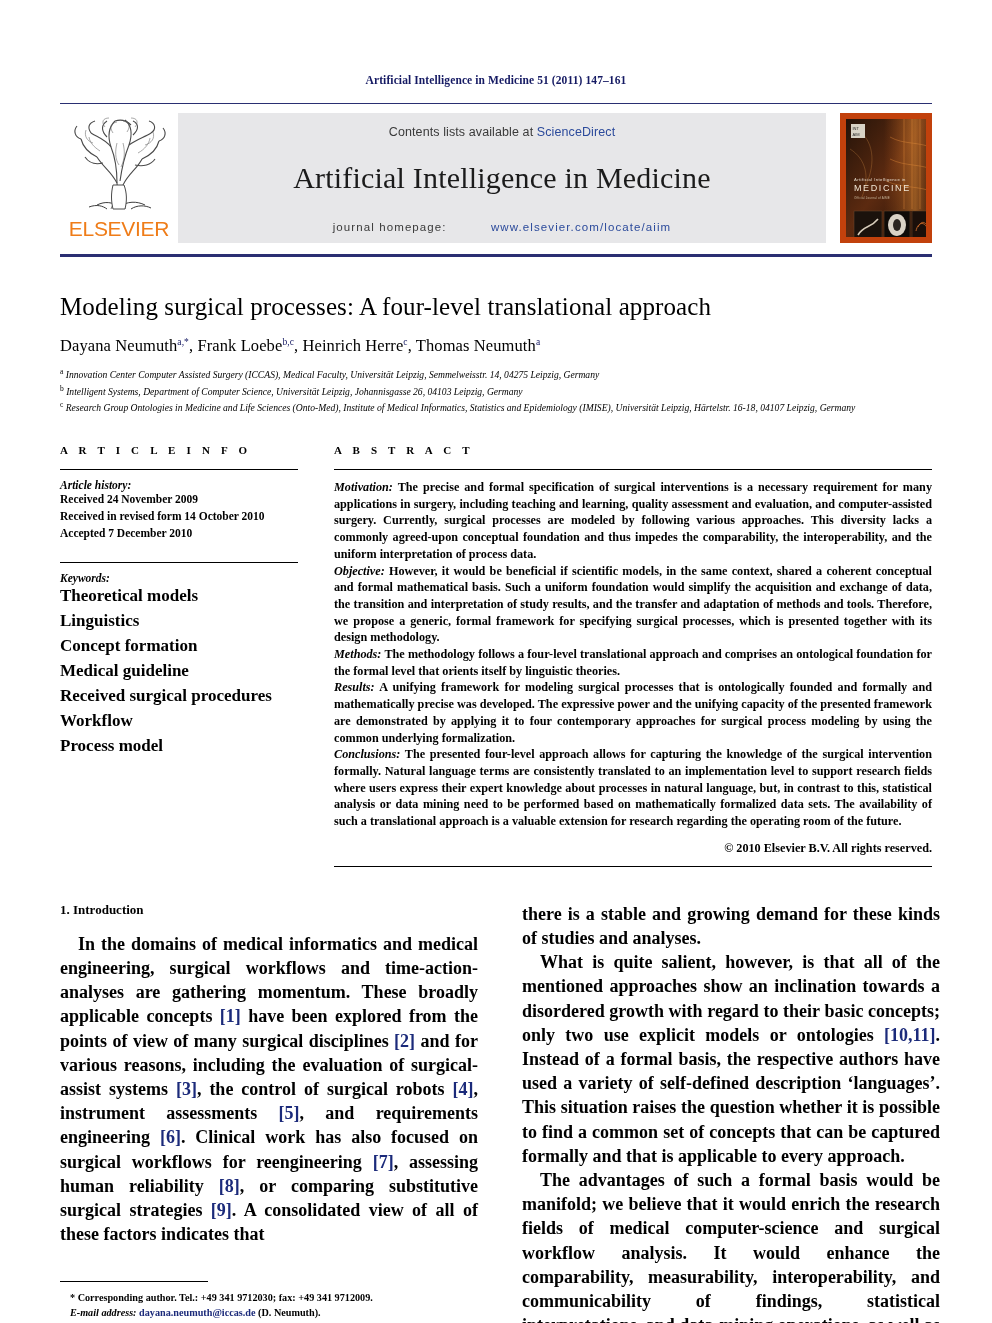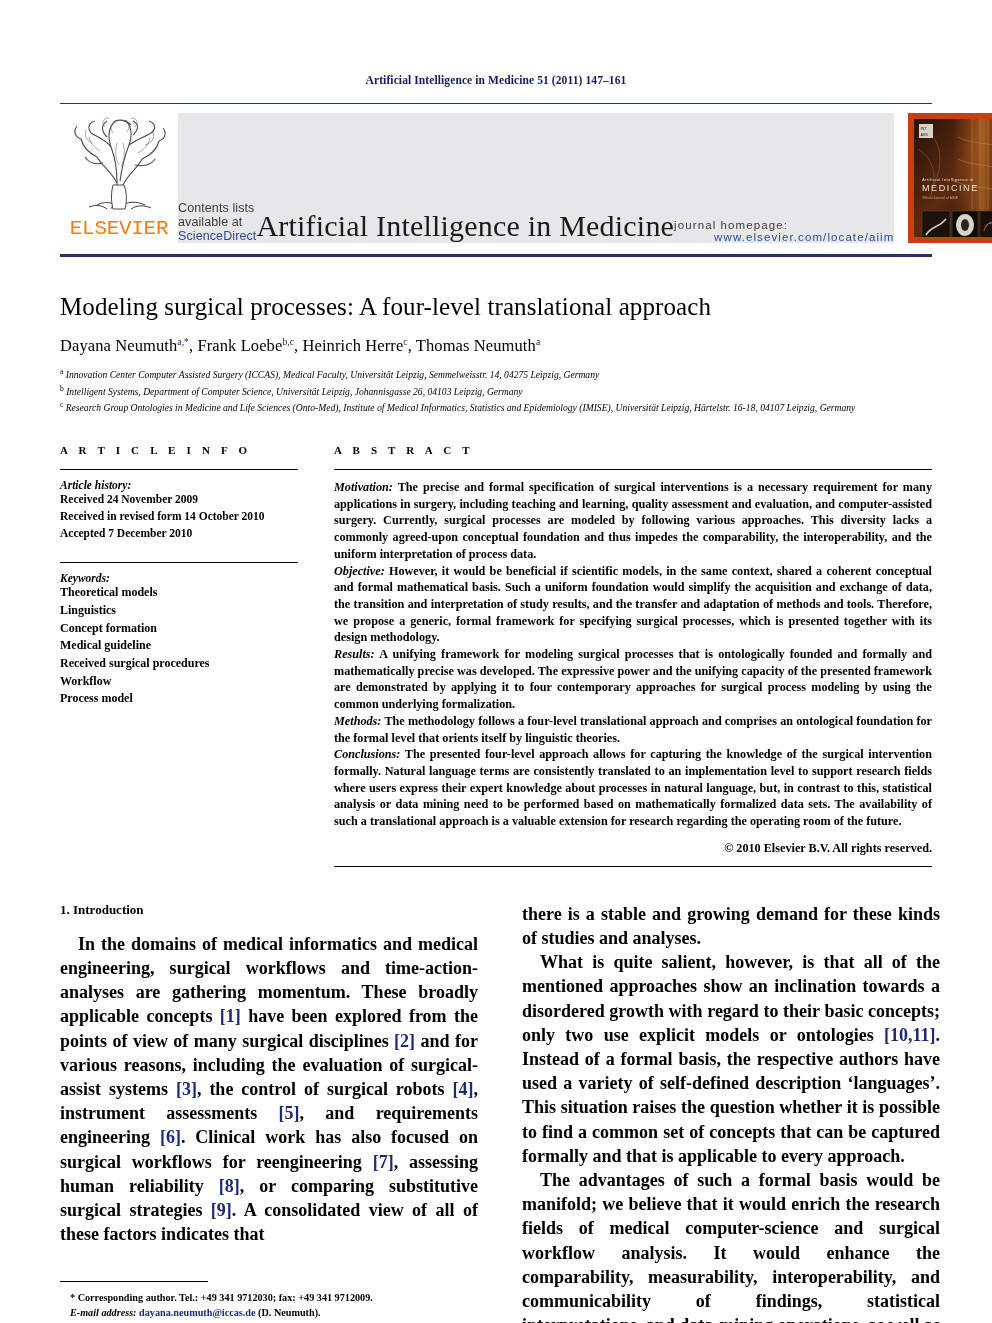--- a/index.html
+++ b/index.html
@@ -48,34 +48,34 @@
     width: 118px;
     flex: 0 0 118px;
     display: flex;
     flex-direction: column;
     align-items: center;
     justify-content: flex-start;
     background: #ffffff;
   }
   .tree-svg { display:block; }
   .elsevier-word {
-    font-family: Liberation Mono, monospace;
+    font-family: Liberation Sans, sans-serif;
     font-size: 21px;
     letter-spacing: -0.3px;
     color: #ef7c18;
     font-weight: 400;
     line-height: 1;
     margin-top: 1px;
   }
   .journal-band {
     flex: 1 1 auto;
     background: #e7e7e9;
     display: flex;
-    flex-direction: row;
-    align-items: flex-end;
+    flex-direction: column;
+    align-items: center;
     justify-content: flex-start;
     padding-top: 12px;
     box-sizing: border-box;
   }
   .contents-line {
     font-family: "Liberation Sans", sans-serif;
     font-size: 12.5px;
     color: #3a3a3a;
     letter-spacing: 0.1px;
   }
@@ -158,21 +158,21 @@
     font-weight: bold;
     font-size: 11.5px;
   }
   .meta-line {
     font-size: 11.5px;
     line-height: 1.46;
     font-weight: bold;
   }
   .kw-block { margin-top: 7px; }
   .kw-item {
-    font-size: 12px;
+    font-size: 17px;
     line-height: 1.47;
     font-weight: bold;
   }
   .history-block { margin-bottom: 21px; }
   .abstract-body {
     font-size: 12.2px;
     line-height: 1.37;
     text-align: justify;
     font-weight: bold;
   }
@@ -374,22 +374,22 @@
         <div class="kw-item">Process model</div>
       </div>
     </div>
 
     <div class="col-abstract">
       <div class="sec-head">A B S T R A C T</div>
       <div class="hr-thin hr-gap-a"></div>
       <div class="abstract-body">
         <p><i>Motivation:</i><span> The precise and formal specification of surgical interventions is a necessary requirement for many applications in surgery, including teaching and learning, quality assessment and evaluation, and computer-assisted surgery. Currently, surgical processes are modeled by following various approaches. This diversity lacks a commonly agreed-upon conceptual foundation and thus impedes the comparability, the interoperability, and the uniform interpretation of process data.</span></p>
         <p><i>Objective:</i><span> However, it would be beneficial if scientific models, in the same context, shared a coherent conceptual and formal mathematical basis. Such a uniform foundation would simplify the acquisition and exchange of data, the transition and interpretation of study results, and the transfer and adaptation of methods and tools. Therefore, we propose a generic, formal framework for specifying surgical processes, which is presented together with its design methodology.</span></p>
+        <p><i>Methods:</i><span> The methodology follows a four-level translational approach and comprises an ontological foundation for the formal level that orients itself by linguistic theories.</span></p>
         <p><i>Results:</i><span> A unifying framework for modeling surgical processes that is ontologically founded and formally and mathematically precise was developed. The expressive power and the unifying capacity of the presented framework are demonstrated by applying it to four contemporary approaches for surgical process modeling by using the common underlying formalization.</span></p>
-        <p><i>Methods:</i><span> The methodology follows a four-level translational approach and comprises an ontological foundation for the formal level that orients itself by linguistic theories.</span></p>
         <p><i>Conclusions:</i><span> The presented four-level approach allows for capturing the knowledge of the surgical intervention formally. Natural language terms are consistently translated to an implementation level to support research fields where users express their expert knowledge about processes in natural language, but, in contrast to this, statistical analysis or data mining need to be performed based on mathematically formalized data sets. The availability of such a translational approach is a valuable extension for research regarding the operating room of the future.</span></p>
       </div>
       <div class="copyright">© 2010 Elsevier B.V. All rights reserved.</div>
       <div class="abstract-rule-bottom"></div>
     </div>
   </div>
 
   <div class="body-cols">
 
     <div class="bcol">

